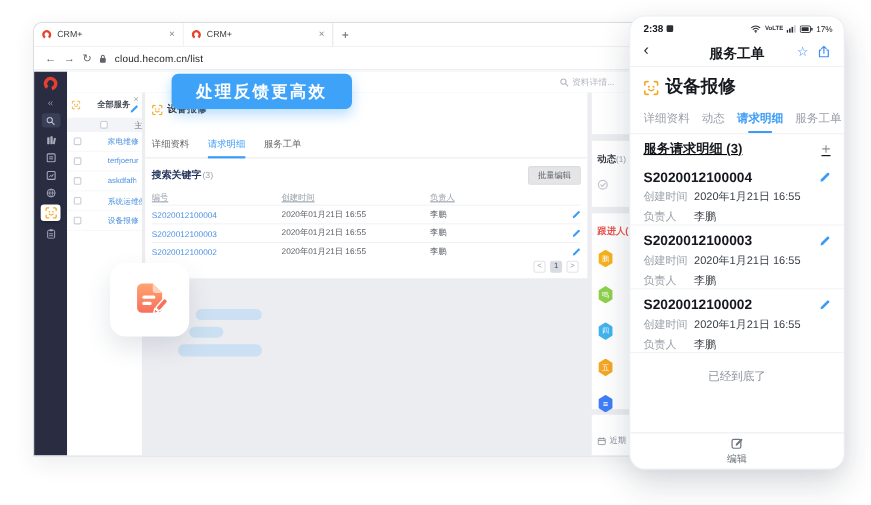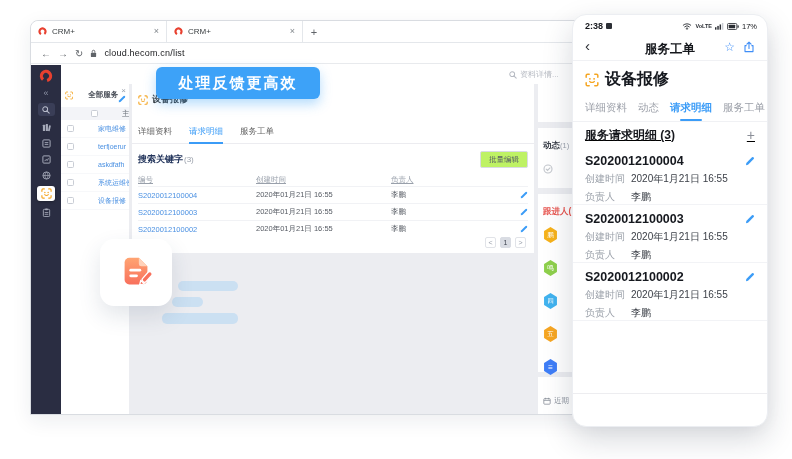--- a/index.html
+++ b/index.html
@@ -55,21 +55,21 @@
   .mp-head { position:absolute; top:9px; left:6px; display:flex; align-items:center; gap:4px;
     font-size:9px; font-weight:bold; color:#333; }
   .mp-tabs { position:absolute; top:42px; left:0; right:0; height:18px; padding-left:6px;
     border-bottom:1px solid #ececf0; display:flex; gap:17px; font-size:8.5px; color:#666; }
   .mp-tab { position:relative; padding-bottom:5px; cursor:default; }
   .mp-tab.active { color:#3b9cf7; }
   .mp-tab.active::after { content:""; position:absolute; left:0; right:0; bottom:-1px; height:2px; background:#3b9cf7; }
   .mp-section { position:absolute; top:67px; left:6px; right:6px; display:flex; align-items:center; }
   .mp-sec-title { font-size:9px; font-weight:bold; color:#23355c; }
   .mp-sec-count { font-size:8px; color:#9aa0ab; margin-left:1px; }
-  .btn-batch { margin-left:auto; border:1px solid #d9dce2; border-radius:2px; background:#bef264;
+  .btn-batch { margin-left:auto; border:1px solid #d9dce2; border-radius:2px; background:#e5e5e5;
     font-size:7.5px; color:#565c66; padding:2.5px 8px; }
   .mp-table { position:absolute; top:89px; left:6px; right:6px; }
   .t-head { display:flex; height:13px; align-items:center; font-size:7.5px; color:#99a0ab;text-decoration:underline; }
   .t-row { display:flex; height:17px; align-items:center; border-top:1px solid #f1f2f5; font-size:7.5px; }
   .c-id { flex:0 0 118px; color:#4a90e2; }
   .c-date { flex:0 0 135px; color:#565b63; }
   .c-owner { flex:1; color:#565b63; }
   .c-pen { flex:0 0 14px; display:flex; justify-content:flex-end; }
   .t-head .c-id,.t-head .c-date,.t-head .c-owner { color:#99a0ab; }
   .mp-pager { position:absolute; bottom:5px; right:8px; display:flex; gap:4px; }
@@ -496,16 +496,24 @@
         <div class="p-row">
             <span class="p-label">创建时间</span>
             <span class="p-val">2020年1月21日 16:55</span>
           </div>
         <div class="p-row">
             <span class="p-label">负责人</span>
             <span class="p-val">李鹏</span>
           </div>
       </div>
     </div>
+    <div class="p-end">已经到底了</div>
     <div class="p-toolbar">
+      <div class="p-tool">
+        <svg width="12" height="12" viewBox="0 0 12 12">
+            <rect x="1.5" y="2.5" width="8" height="8" rx="1.5" fill="none" stroke="#707680" stroke-width="1.1"></rect>
+            <path d="M5 8.2 L6.2 7.9 L10.6 3.5 a.9.9 0 0 0 0-1.3 a.9.9 0 0 0-1.3 0 L4.9 6.6 Z" fill="#707680"></path>
+          </svg>
+        <span>编辑</span>
+      </div>
     </div>
   </div>
 </div>
 
 </body></html>

